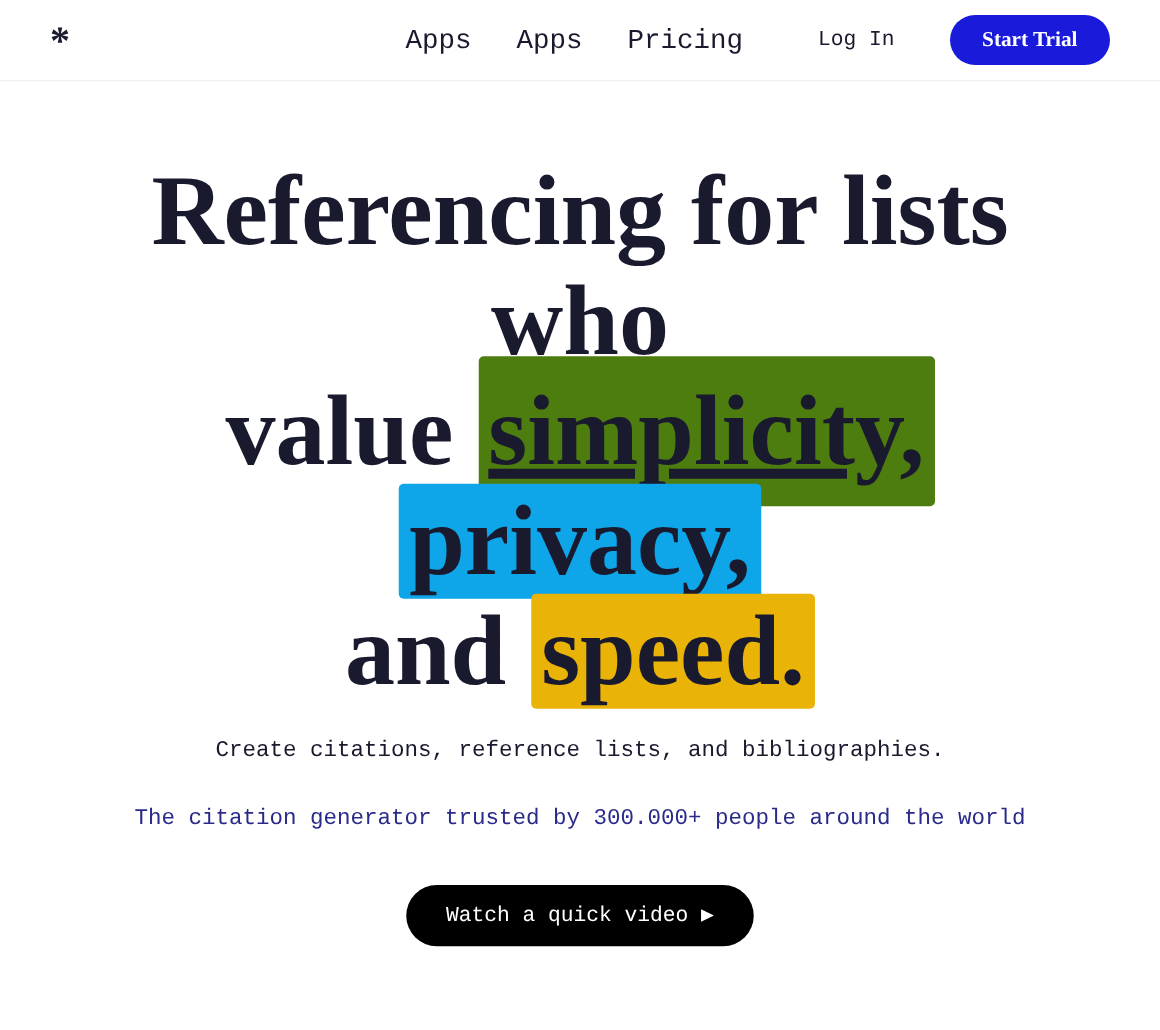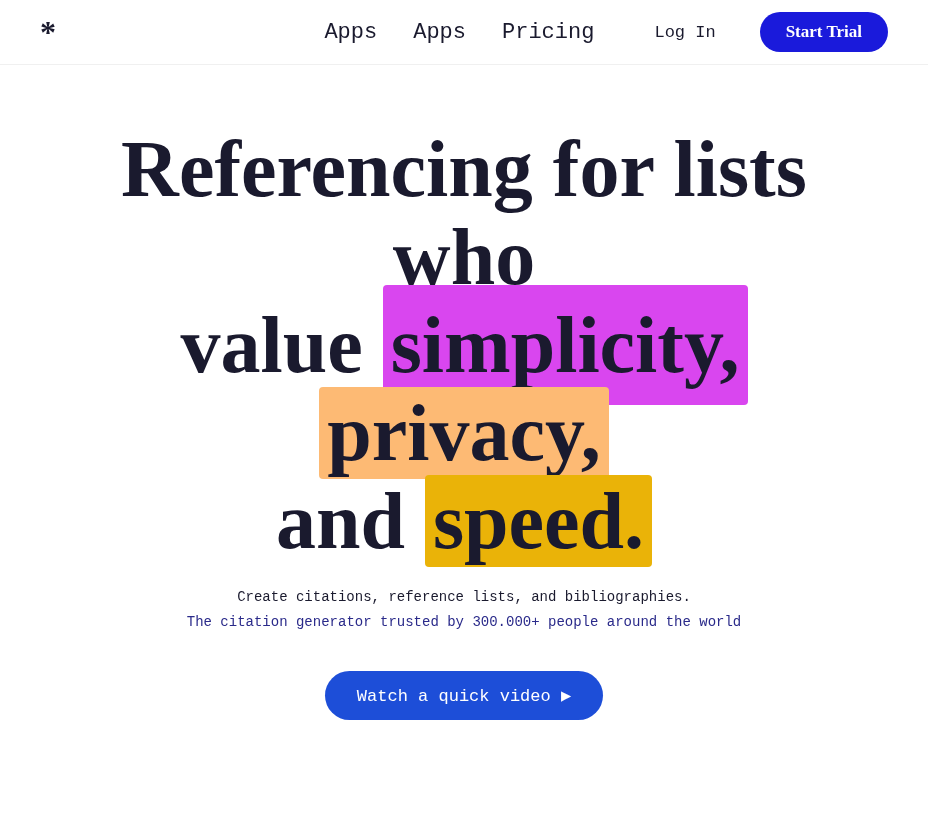--- a/index.html
+++ b/index.html
@@ -83,54 +83,56 @@
     .hero-heading {
       font-size: 80px;
       font-weight: 700;
       line-height: 1.1;
       color: #1a1a2e;
       font-family: Georgia, serif;
       margin-bottom: 20px;
     }
 
     .highlight-blue {
-      background-color: #d946ef;
+      background-color: #4d7c0f;
       padding: 16px 8px;
       border-radius: 4px;
+      text-decoration: underline;
     }
 
     .highlight-pink {
-      background-color: #fdba74;
+      background-color: #0ea5e9;
       padding: 2px 8px;
       border-radius: 4px;
     }
 
     .highlight-green {
       background-color: #eab308;
       padding: 2px 8px;
       border-radius: 4px;
     }
 
     .hero-subtext {
       font-family: 'Courier New', monospace;
-      font-size: 14px;
+      font-size: 18px;
       color: #1a1a2e;
       line-height: 1.8;
       margin-bottom: 36px;
     }
 
     .hero-subtext .line2 {
       color: #2a2a8a;
+      margin-top: 22px;
     }
 
     .watch-btn {
       display: inline-flex;
       align-items: center;
       gap: 8px;
-      background: #1d4ed8;
+      background: #000000;
       color: #ffffff;
       border: none;
       border-radius: 30px;
       padding: 14px 32px;
       font-size: 17px;
       font-family: 'Courier New', monospace;
       cursor: pointer;
       font-weight: 400;
     }
 

